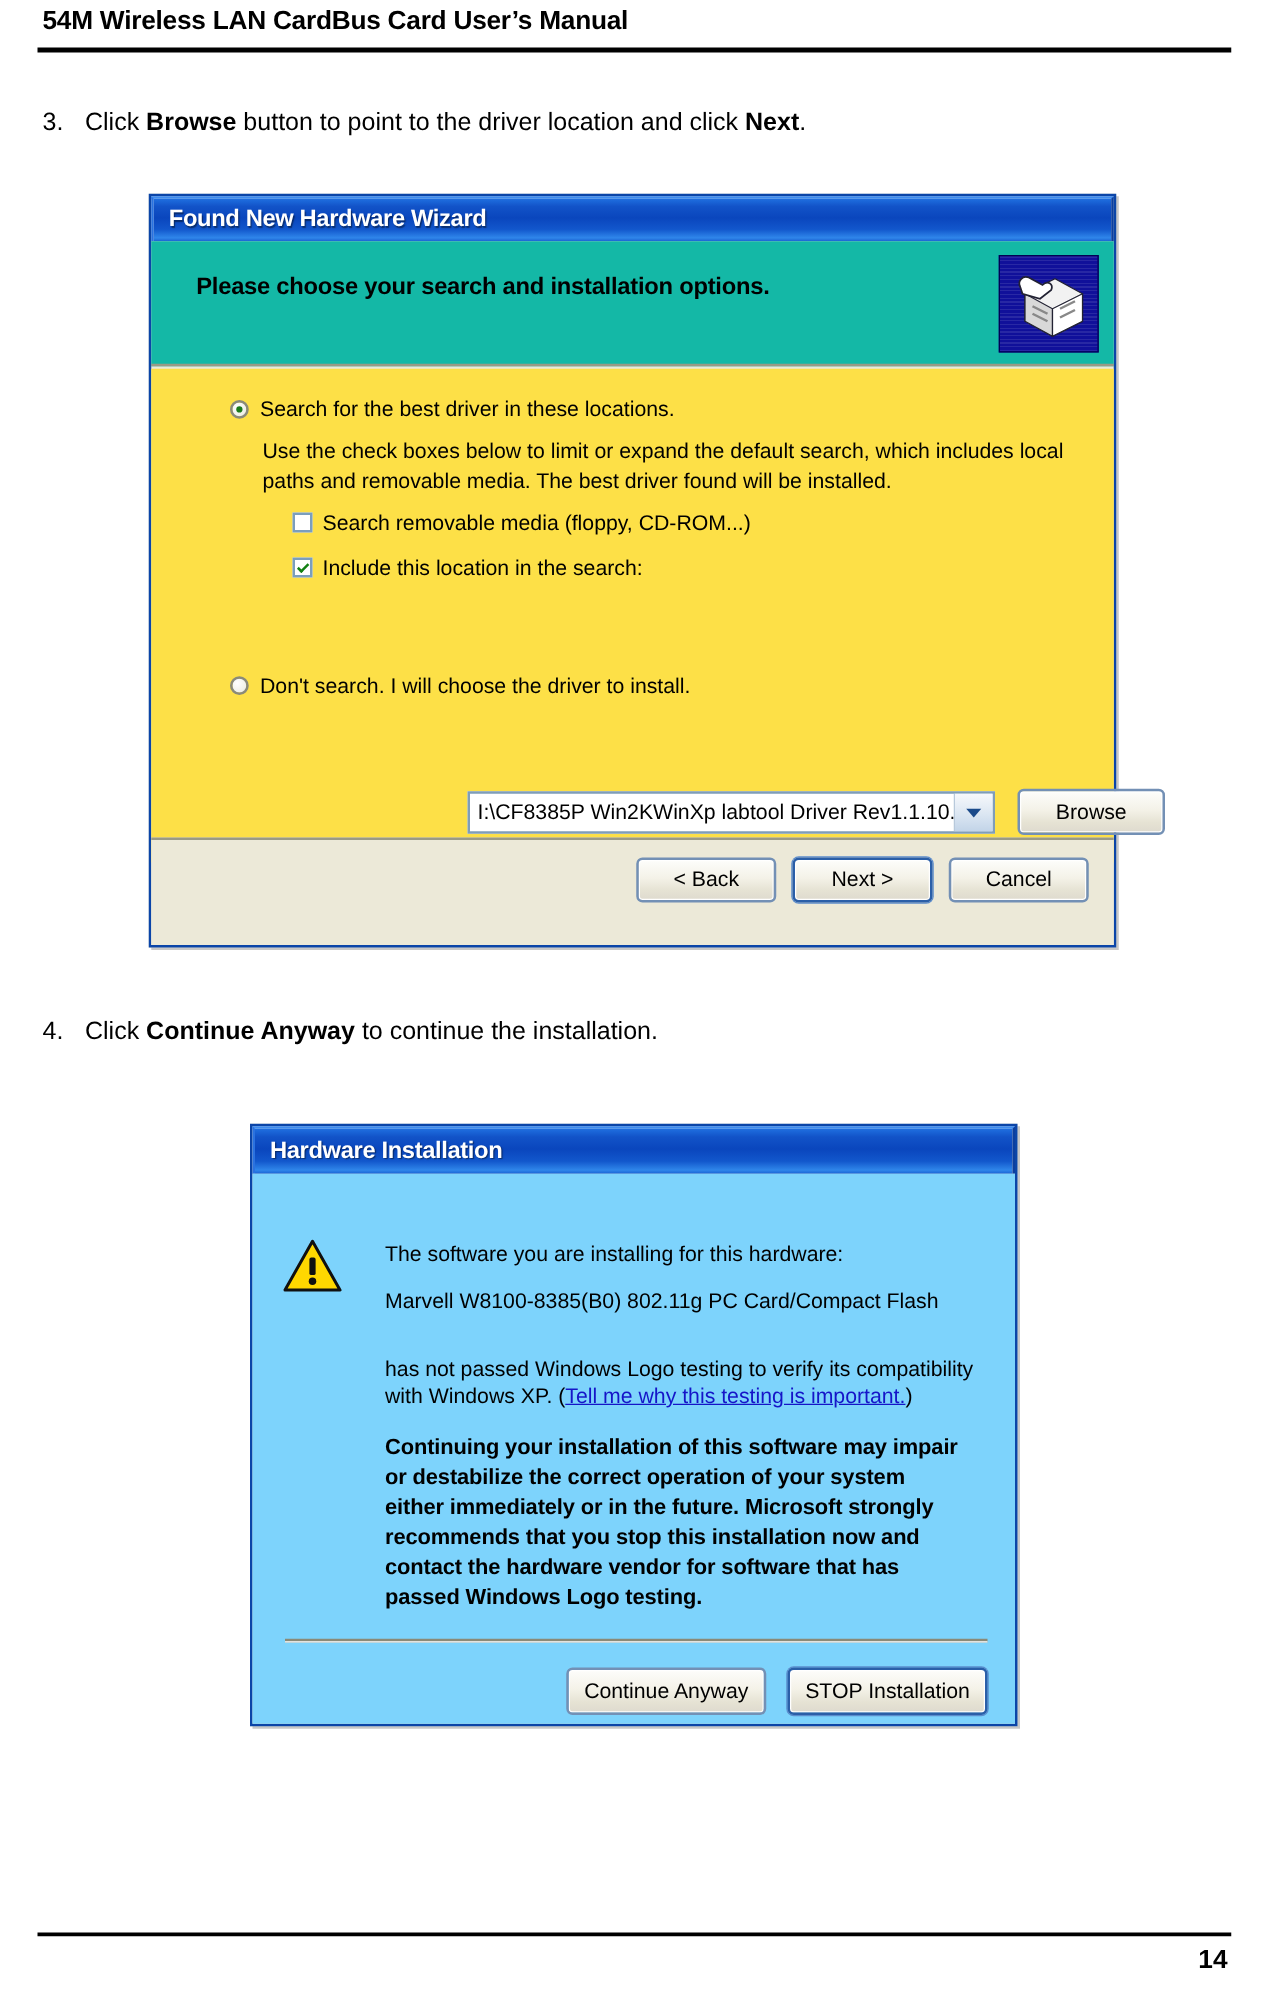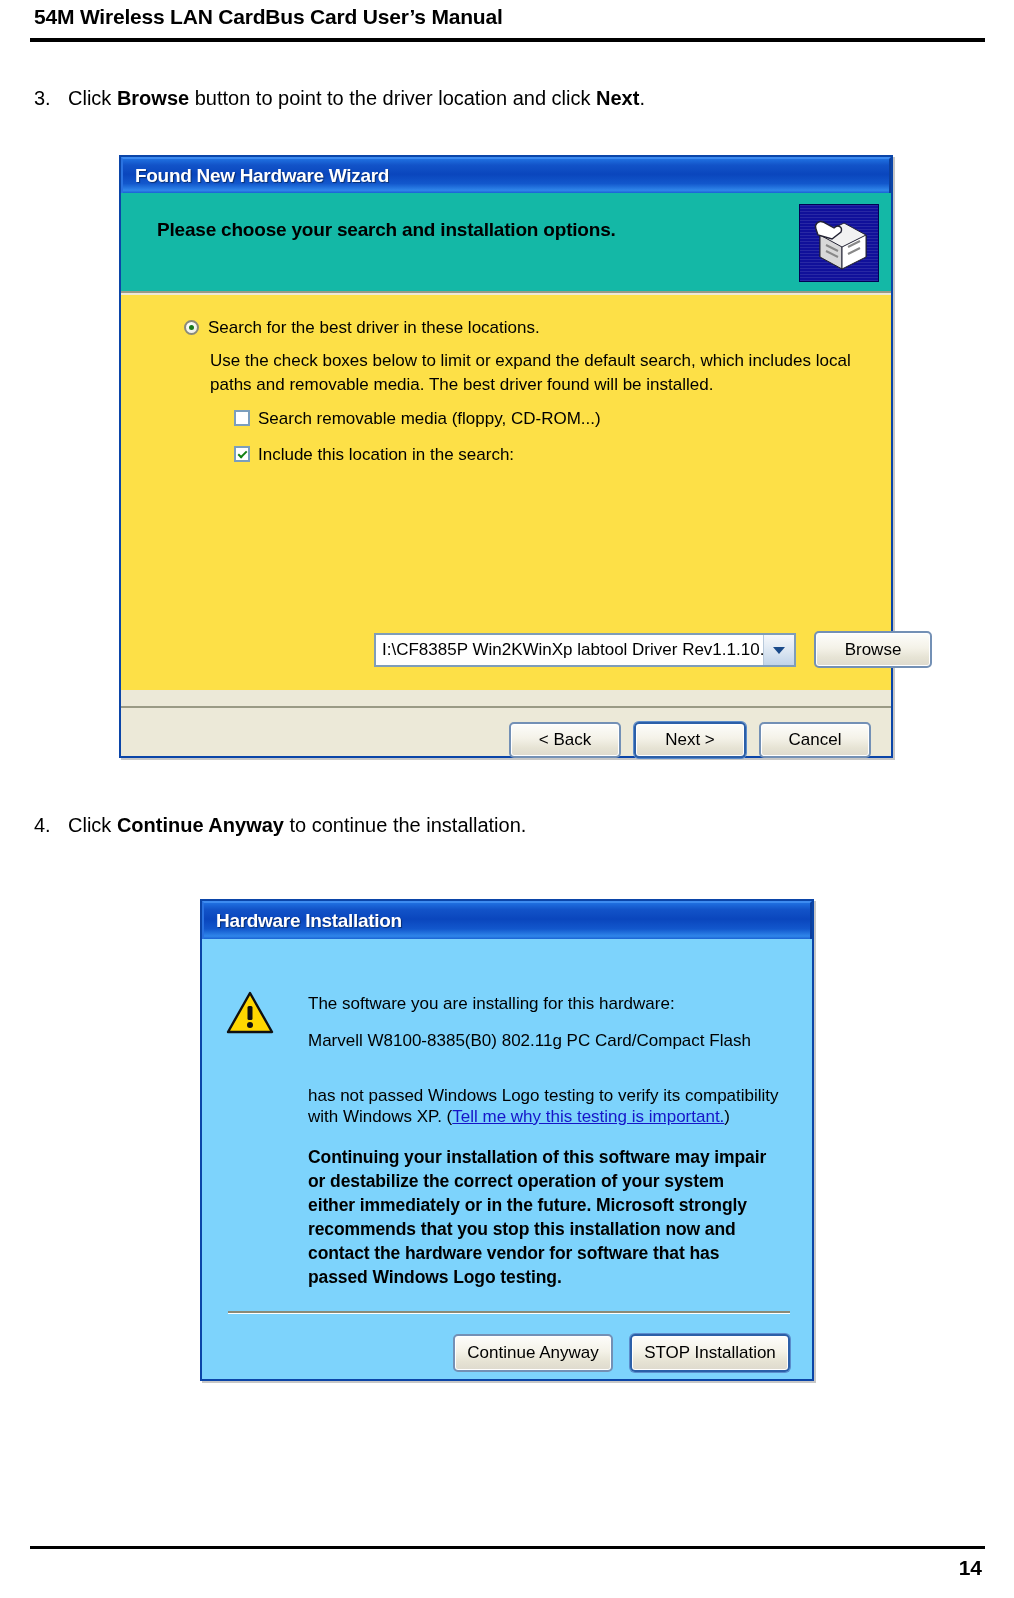--- a/index.html
+++ b/index.html
@@ -133,21 +133,21 @@
     left: 0; top: 138px;
     width: 100%;
     height: 395px;
     background: #fde047;
   }
   .wizard-foot {
     position: absolute;
     left: 0;
     bottom: 0;
     width: 100%;
-    height: 50px;
+    height: 86px;
     background: #ece9d8;
     border-top: 2px solid #9a9a85;
     box-sizing: border-box;
   }
 
   .opt-row {
     position: absolute;
     display: flex;
     align-items: flex-start;
     font-size: 17px;
@@ -428,20 +428,24 @@
     <div class="combo-row">
       <div class="combobox">
         <span class="combo-value">I:\CF8385P Win2KWinXp labtool Driver Rev1.1.10.5</span>
         <span class="combo-arrow">
             <i></i>
           </span>
       </div>
     </div>
     <div class="xp-button" id="browse-button">Browse</div>
 
+    <div class="opt-row" style="left:63px; top:243px;">
+      <span class="radio"></span>
+      <span>Don't search.  I will choose the driver to install.</span>
+    </div>
   </div>
 
   <div class="wizard-foot">
     <div class="wizard-foot-buttons">
       <div class="xp-button">&lt; Back</div>
       <div class="xp-button default">Next &gt;</div>
       <div class="xp-button">Cancel</div>
     </div>
   </div>
 </div>

